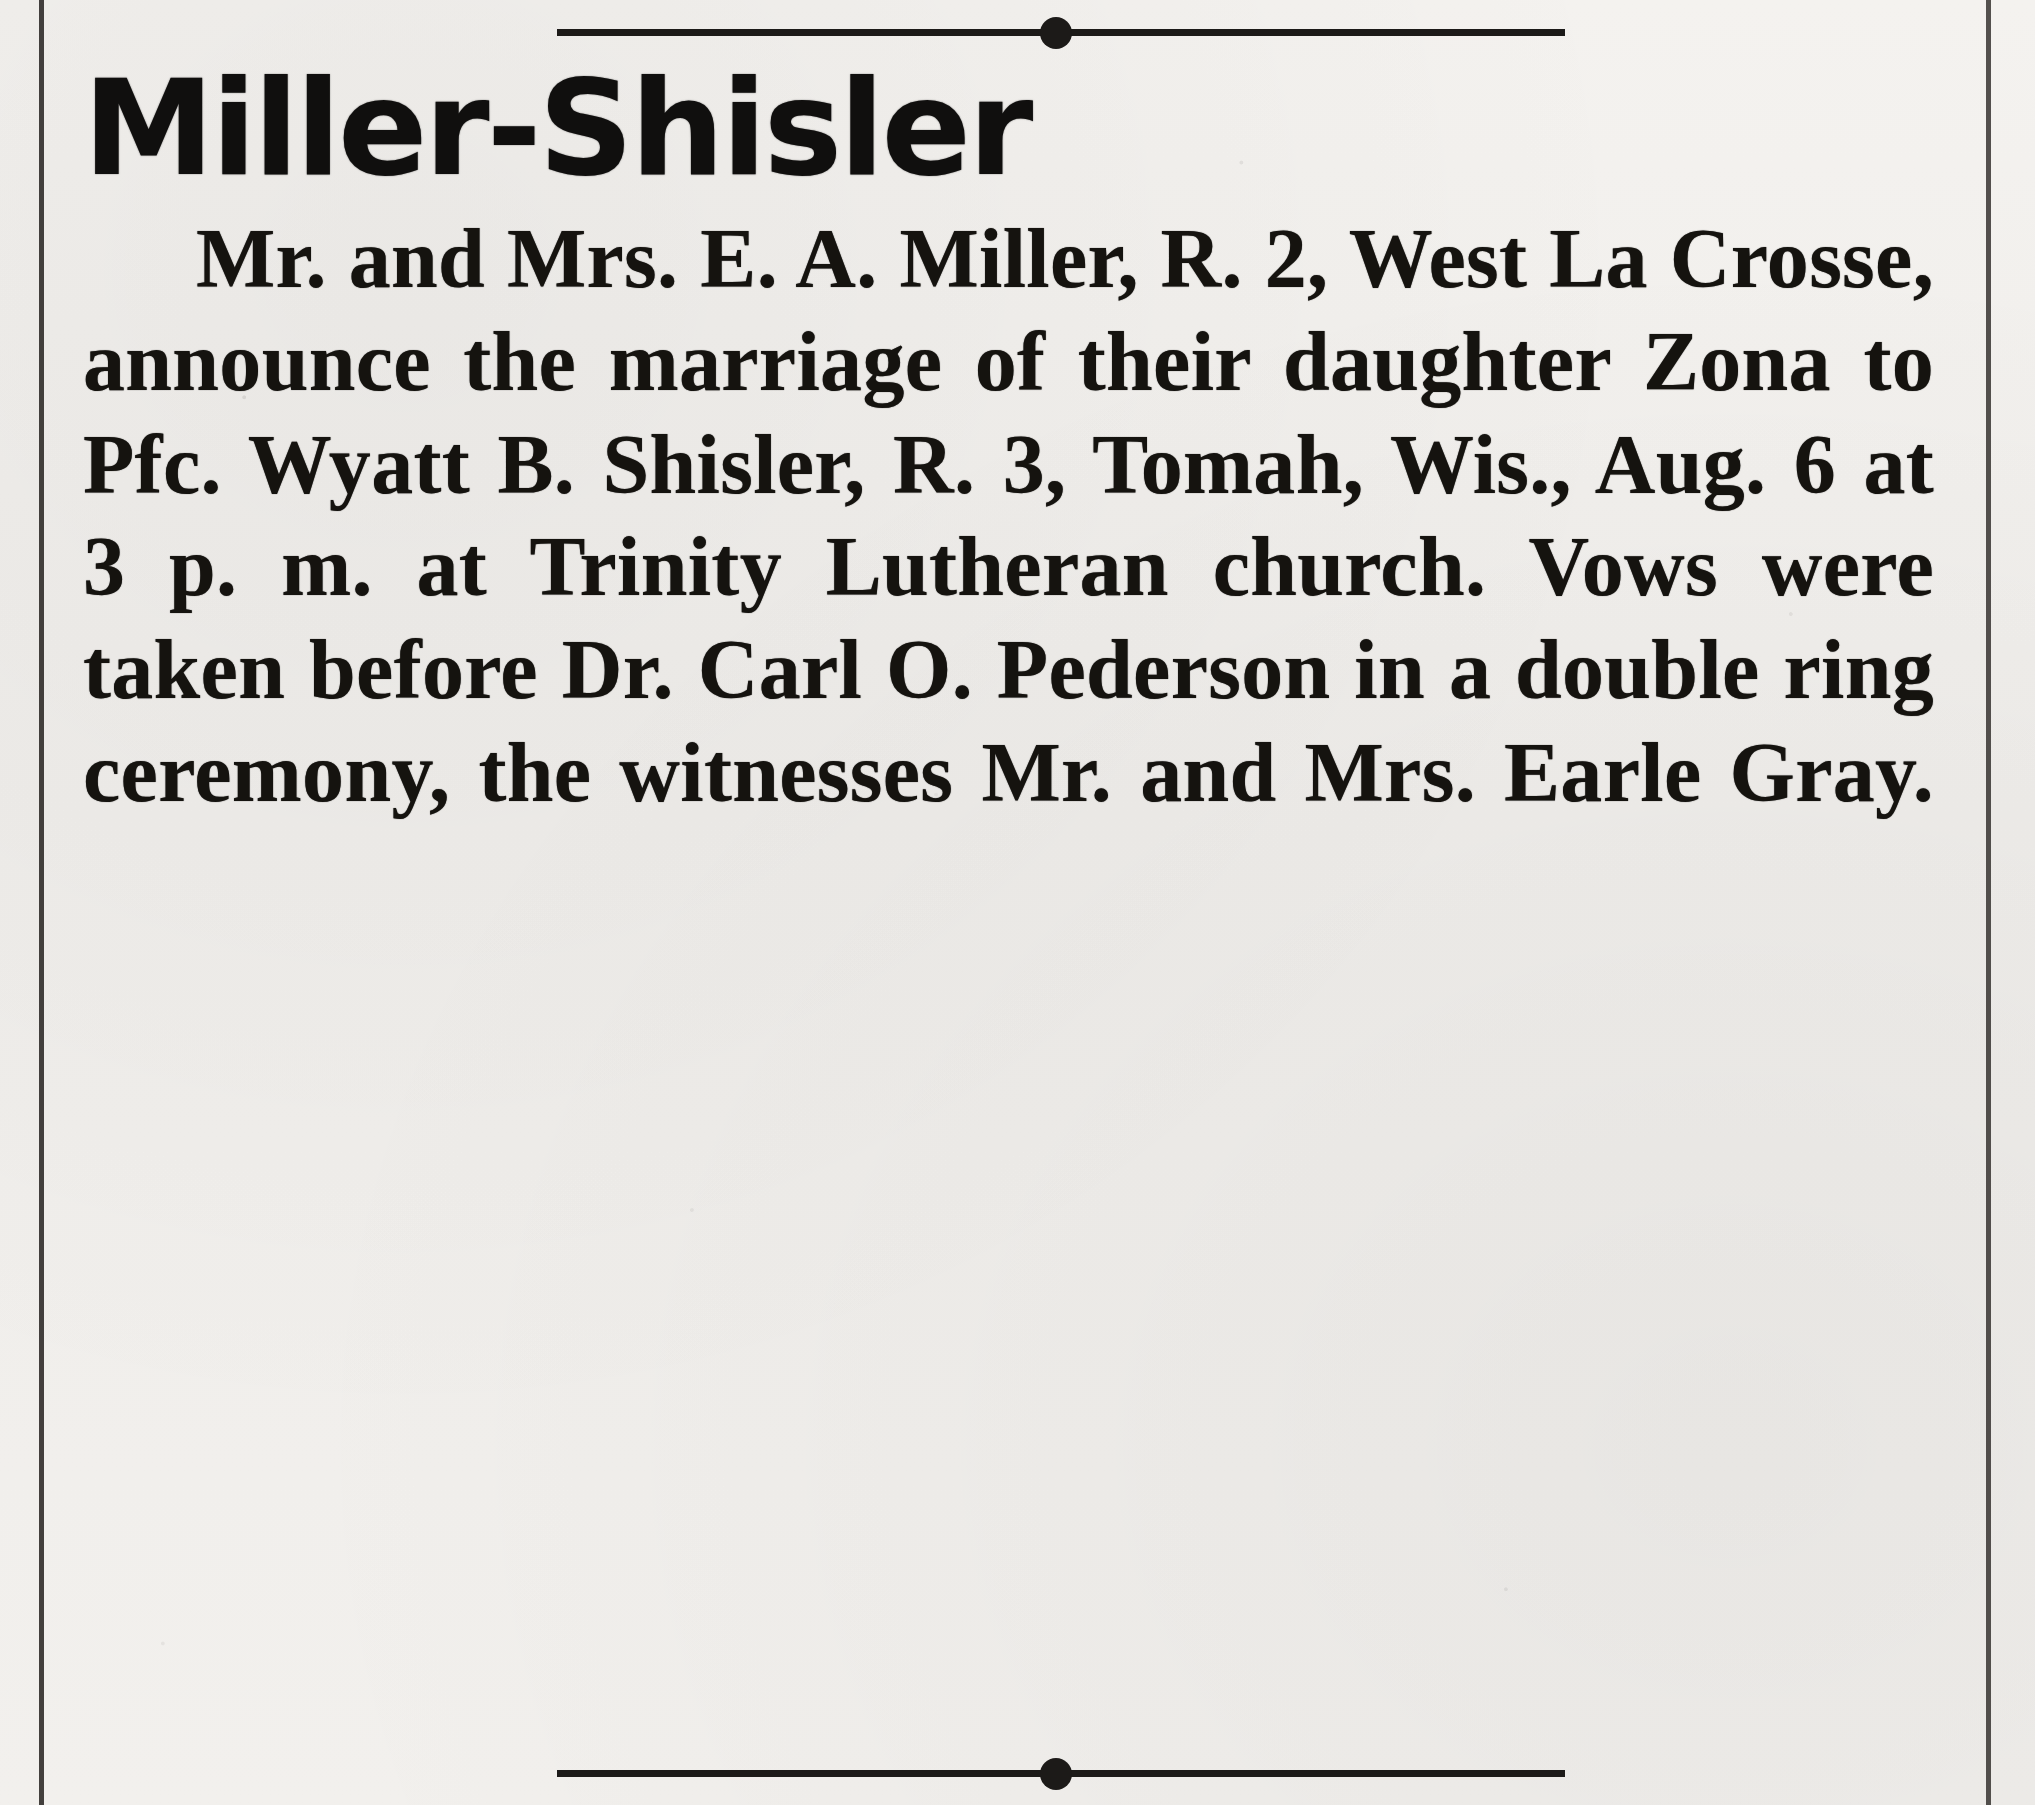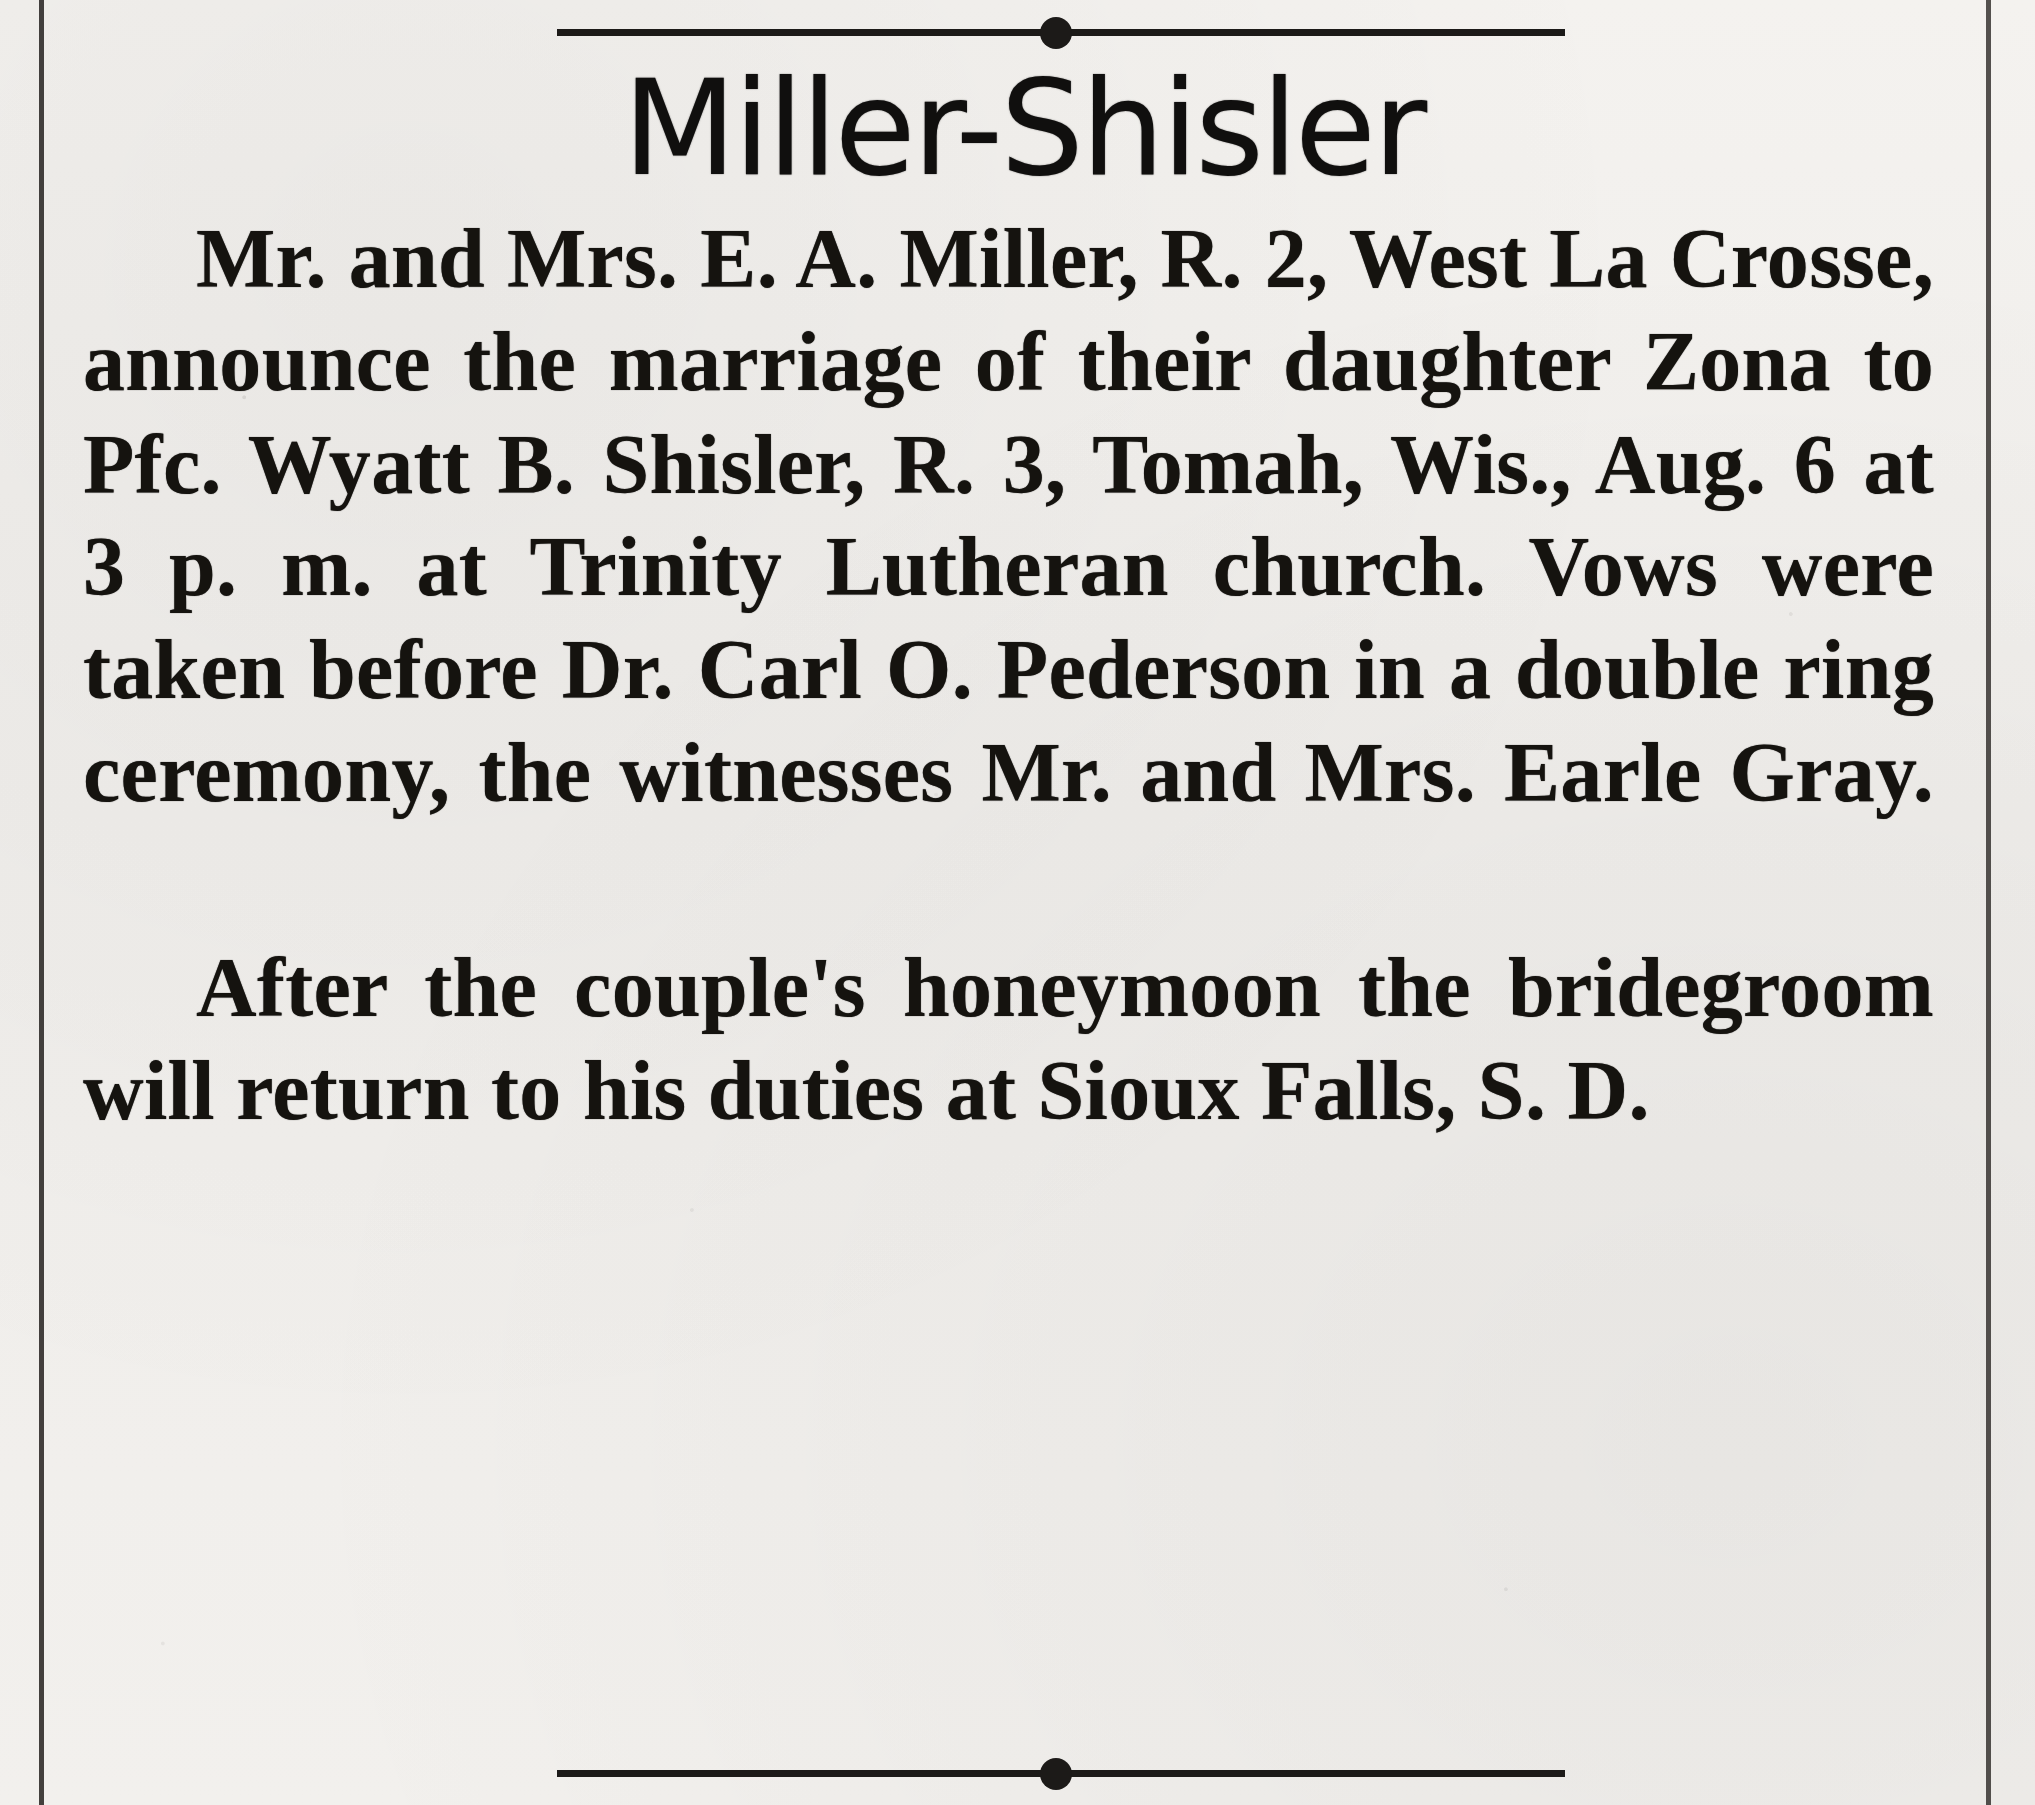--- a/index.html
+++ b/index.html
@@ -101,28 +101,27 @@
 
   #content {
     position: absolute;
     left: 83px;
     top: 60px;
     width: 1881px;
   }
 
   #headline {
     font-family: "DejaVu Sans", sans-serif;
-    font-weight: 400;
+    font-weight: 700;
     font-size: 132px;
     line-height: 1.04;
     letter-spacing: -3px;
     color: #100f0e;
     margin: 0 0 10.5px 0;
     text-shadow: 0 0 1.5px rgba(0,0,0,0.55);
-    text-align: center;
   }
 
   .para {
     font-family: "Liberation Serif", serif;
     font-weight: 700;
     font-size: 84px;
     line-height: 1.225;
     color: #15130f;
     margin: 0;
     text-align: justify;
@@ -154,18 +153,17 @@
   <div id="dot-top"></div>
 
   <div id="rule-bottom"></div>
   <div id="dot-bottom"></div>
 
   <div id="content">
     <h1 id="headline">Miller-Shisler</h1>
 
     <p class="para justify-last">Mr. and Mrs. E. A. Miller, R. 2, West La Crosse, announce the marriage of their daughter Zona to Pfc. Wyatt B. Shisler, R. 3, Tomah, Wis., Aug. 6 at 3 p. m. at Trinity Lutheran church. Vows were taken before Dr. Carl O. Pederson in a double ring ceremony, the witnesses Mr. and Mrs. Earle Gray.</p>
 
-    <p class="para">After the couple's honeymoon the bridegroom will return to his duties at Sioux Falls, S. D.</p>
   </div>
 
   <div id="grain"></div>
 </div>
 
 
 </body></html>

